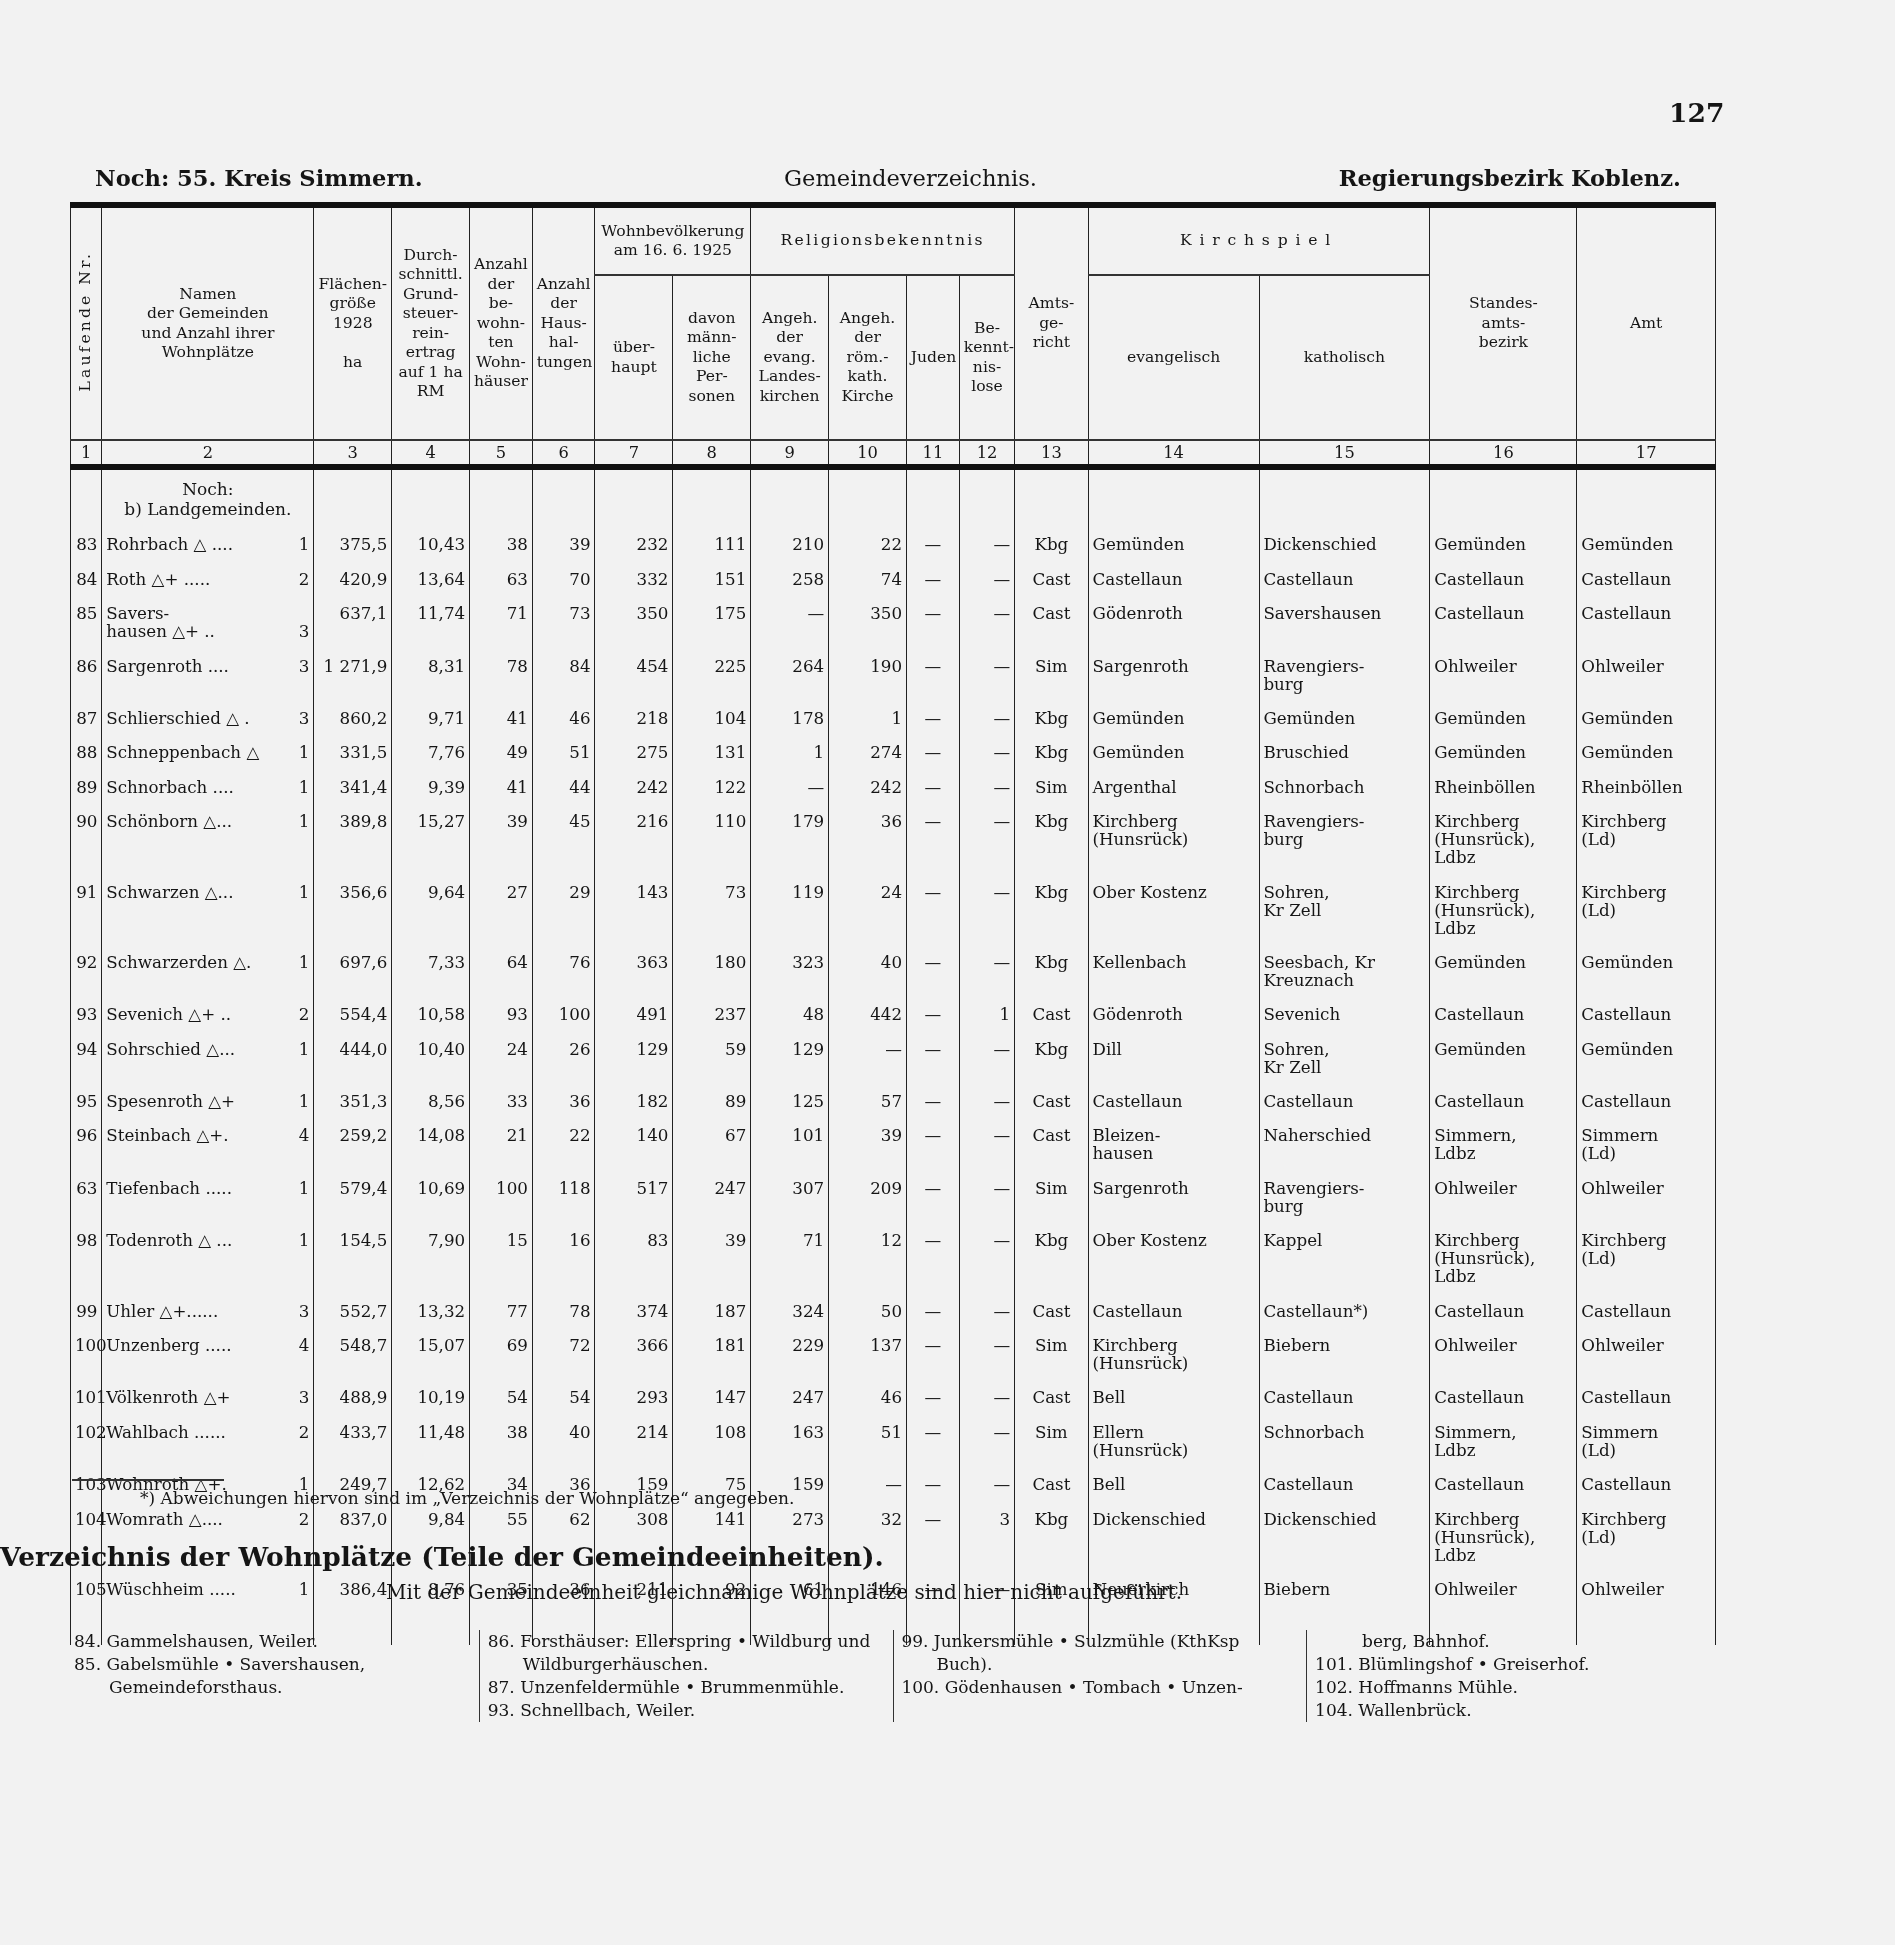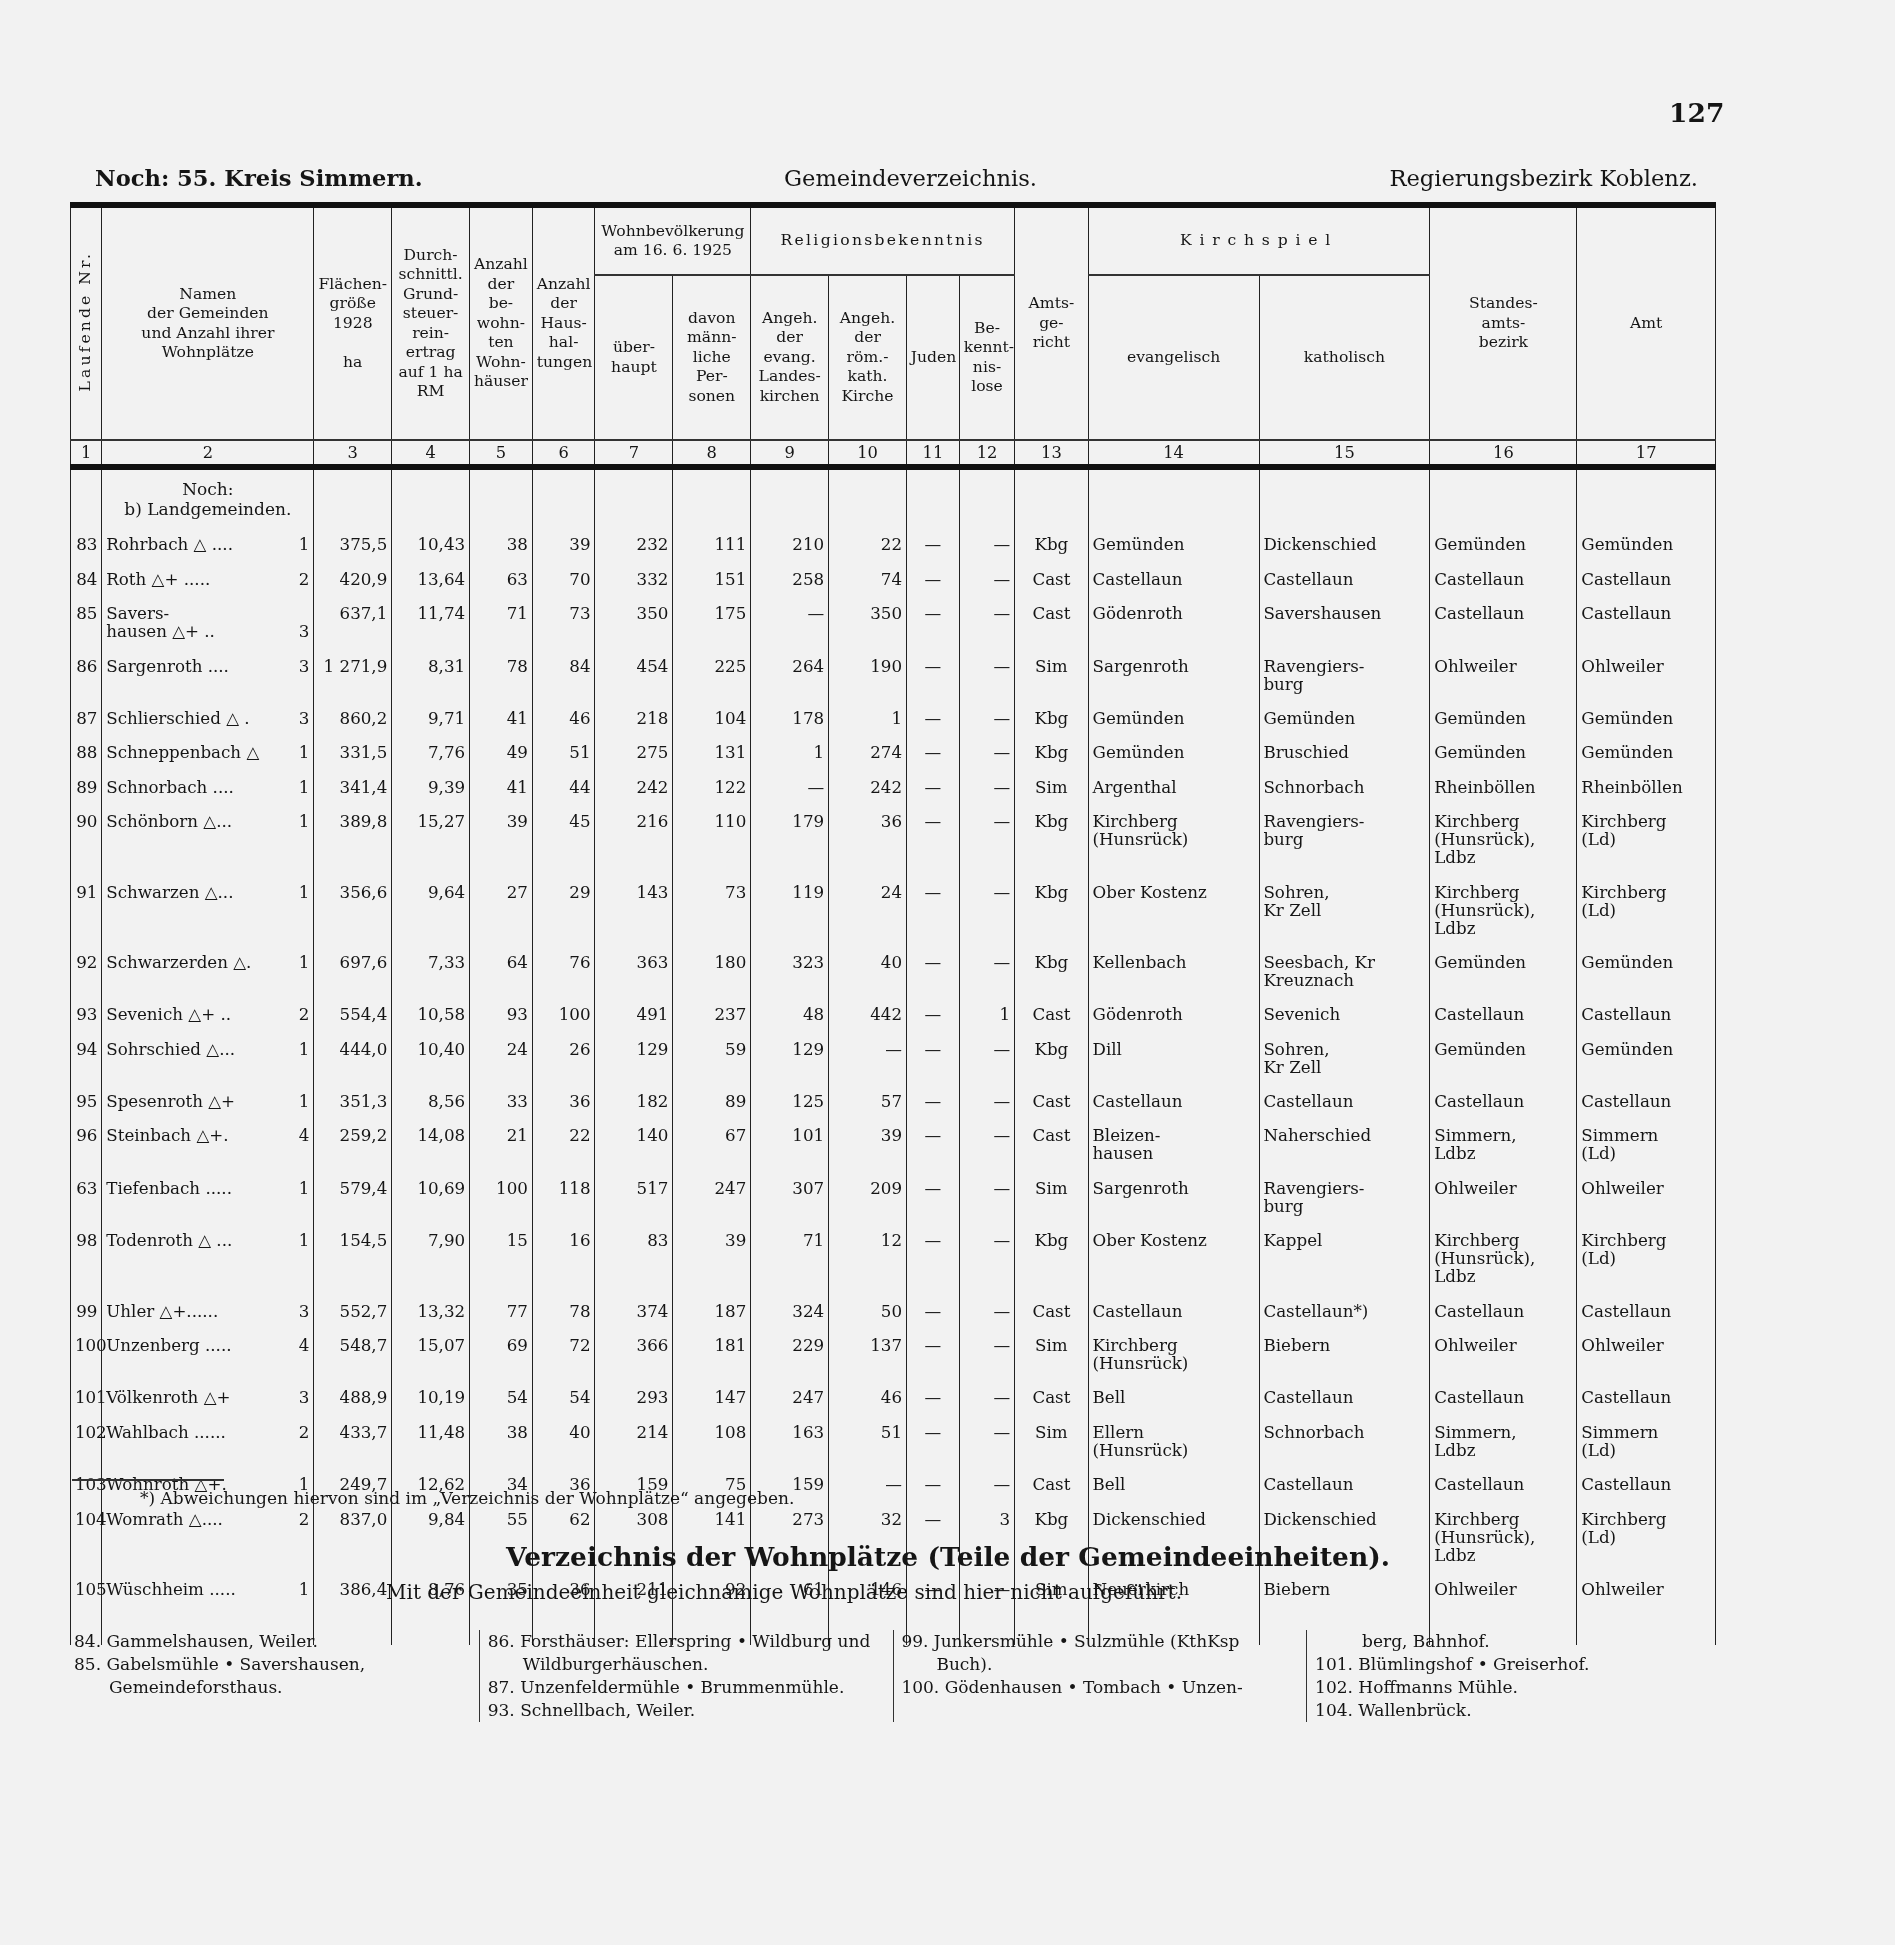--- a/index.html
+++ b/index.html
@@ -1,21 +1,21 @@
 <!DOCTYPE html>
 <html style="font-size:6.2px"><head>
 <meta charset="utf-8">
 <style>
   html, body { margin: 0; padding: 0; background: #f2f2f2; }
   body { width: 1896px; height: 2498px; position: relative; font-family: "DejaVu Serif", serif; color: #151515; overflow: hidden; }
   .page-number { position: absolute; left: 1669px; top: 97px; font-size: 26.5px; font-weight: bold; }
   .running-head { position: absolute; top: 165px; left: 72px; width: 1626px; height: 35px; font-size: 22.6px; font-weight: bold; }
   .running-head .l { position: absolute; left: 23px; }
   .running-head .c { position: absolute; left: 712px; font-weight: normal; }
-  .running-head .r { position: absolute; right: 0; font-weight: normal; }
+  .running-head .r { position: absolute; right: 17px; font-weight: bold; }
 
   .table-wrap { position: absolute; left: 70px; top: 202px; width: 1646px; }
   table.main { border-collapse: collapse; width: 1646px; table-layout: fixed; }
   table.main th, table.main td { border-left: 1.6px solid #222; border-right: 1.6px solid #222; padding: 0 3.9px; vertical-align: top; }
   table.main thead tr.top th { border-top: 6.2px solid #111; }
   table.main thead th { font-weight: normal; font-size: 15.6px; line-height: 19.5px; text-align: center; vertical-align: middle; }
   table.main thead tr.nums th { border-top: 2.7px solid #333; border-bottom: 6.2px solid #111; font-size: 16.3px; height: 22.6px; padding-top: 0.8px; }
   table.main thead tr.sub th { border-top: 2.7px solid #333; }
   .vert { writing-mode: vertical-rl; transform: rotate(180deg); letter-spacing: 3.1px; font-size: 15.6px; }
   table.main tbody td { font-size: 16.7px; line-height: 18px; padding-top: 8.6px; padding-bottom: 7.8px; }
@@ -24,21 +24,21 @@
   td.txt { text-align: left; white-space: pre-line; }
   td.ctr { text-align: center; }
   .name-cell { display: flex; justify-content: space-between; white-space: pre-line; }
   .name-cell .cnt { min-width: 15.6px; text-align: right; }
   tr.section td { padding-top: 23px; padding-bottom: 47px; }
   .section-label { text-align: center; white-space: pre-line; font-size: 17px; line-height: 20px; }
   tr.endrow td { height: 23px; padding: 0; }
 
   .footnote-rule { position: absolute; left: 72px; top: 1479px; width: 152px; border-top: 2.3px solid #333; }
   .footnote { position: absolute; left: 140px; top: 1488px; font-size: 17px; }
-  .wp-title { position: absolute; top: 1541px; left: 0; width: 1896px; text-align: center; font-size: 26.5px; font-weight: bold; }
+  .wp-title { position: absolute; top: 1541px; left: 0; width: 1896px; font-size: 26.5px; font-weight: bold; }
   .wp-sub { position: absolute; top: 1580px; left: 0; width: 1568px; text-align: center; font-size: 20px; }
   .wp-cols { position: absolute; top: 1630px; left: 74px; width: 1646px; display: flex; }
   .wp-col { flex: 1; padding: 0 7.8px; font-size: 17px; line-height: 23px; border-left: 1.6px solid #333; }
   .wp-col:first-child { border-left: none; padding-left: 0; }
   .wp-col .entry { text-indent: -35px; padding-left: 35px; }
 </style>
 </head>
 <body>
 
 <div class="page-number">127</div>

